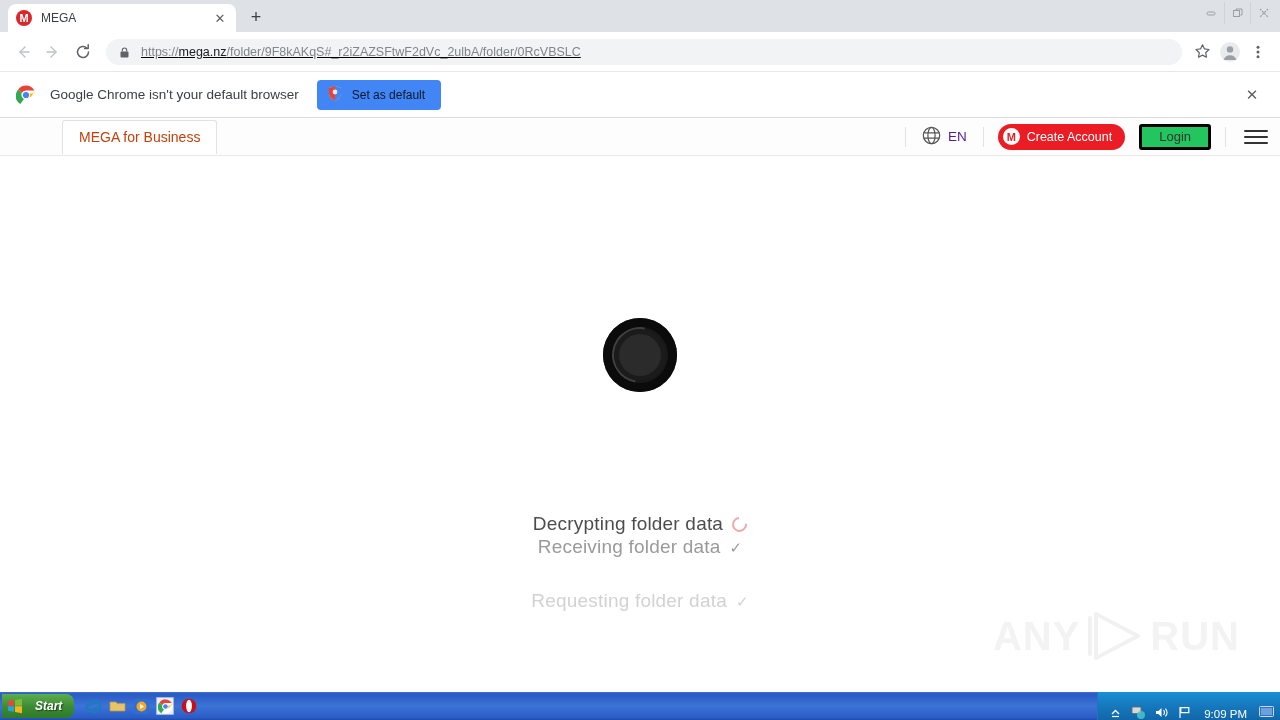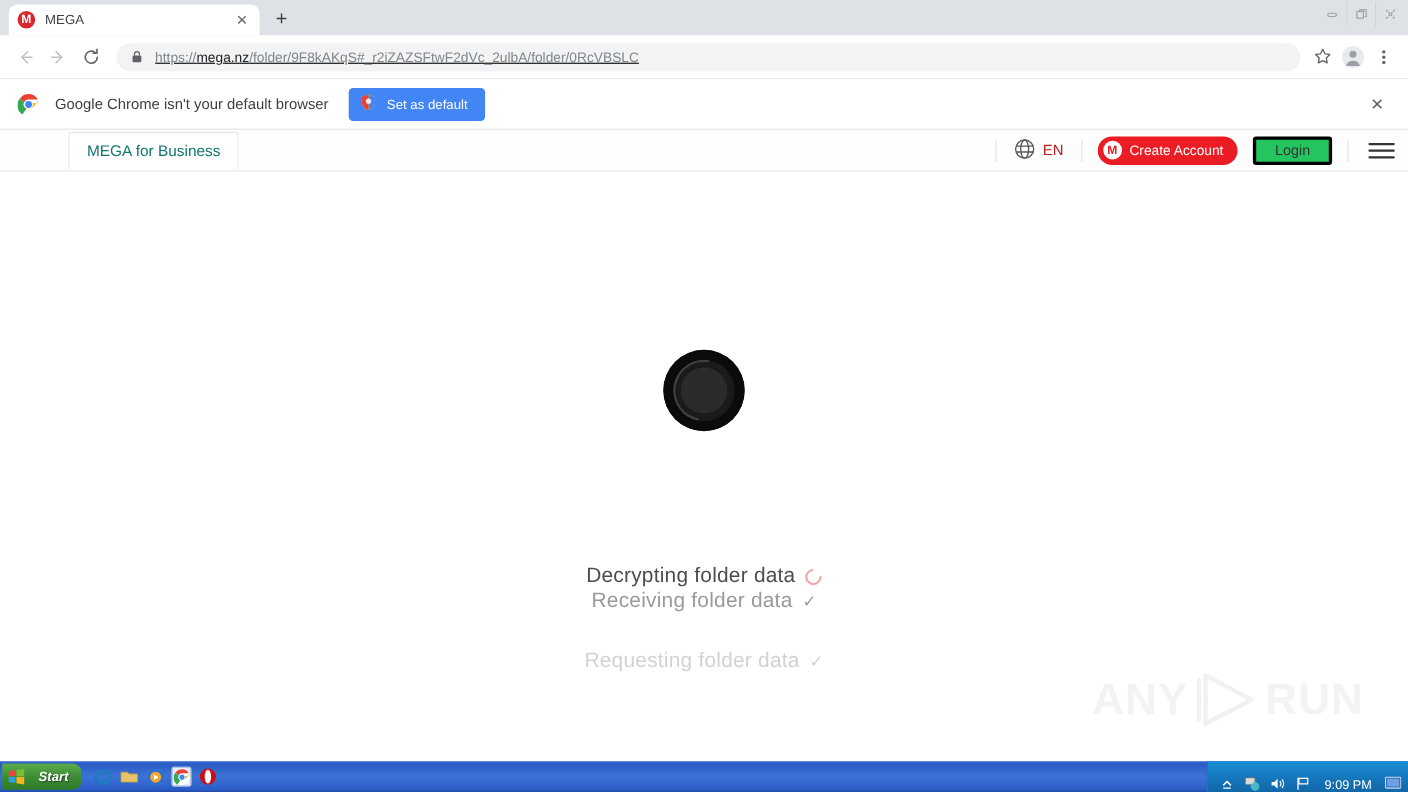--- a/index.html
+++ b/index.html
@@ -85,50 +85,50 @@
   
   .infobar {
     height: 46px; background: #ffffff;
     border-bottom: 1px solid #dadce0;
     display: flex; align-items: center; padding: 0 16px;
   }
   .chrome-logo { width: 20px; height: 20px; flex: none; margin-right: 14px; }
   .infobar-text { font-size: 13.5px; color: #3c4043; }
   .setdefault {
     margin-left: 18px; height: 30px; background: #4285f4;
-    border-radius: 4px; color: #ffffff; font-size: 12px;
+    border-radius: 4px; color: #0f172a; font-size: 12px;
     display: flex; align-items: center; padding: 0 16px 0 10px; gap: 9px;
   }
   .infobar-close {
     margin-left: auto; width: 24px; height: 24px;
     display: flex; align-items: center; justify-content: center;
     color: #5f6368; font-size: 15px;
   }
 
   
   .page { position: relative; height: 566px; background: #ffffff; }
   .mega-header {
     height: 38px; background: #fdfdfd;
     border-bottom: 1px solid #e8e8e8;
     display: flex; align-items: center; position: relative;
   }
   .biz-tab {
     margin-left: 62px; height: 34px;
     border: 1px solid #e2e2e2; border-bottom: none;
     background: #ffffff; border-radius: 3px 3px 0 0;
     display: flex; align-items: center; padding: 0 16px;
-    font-size: 14px; color: #0f766e;
+    font-size: 14px; color: #c2410c;
   }
   .hdr-right {
     margin-left: auto; display: flex; align-items: center;
     height: 100%; padding-right: 12px;
   }
   .lang {
     display: flex; align-items: center; gap: 7px;
-    padding: 0 16px; font-size: 13.5px; color: #b91c1c;
+    padding: 0 16px; font-size: 13.5px; color: #4c1d95;
   }
   .divider { width: 1px; height: 20px; background: #e2e2e2; }
   .create-acct {
     margin: 0 14px; height: 26px; background: #eb1c24;
     border-radius: 13px; display: flex; align-items: center;
     padding: 0 13px 0 5px; gap: 7px;
     color: #fff; font-size: 12.5px;
   }
   .ca-logo {
     width: 17px; height: 17px; border-radius: 50%;

